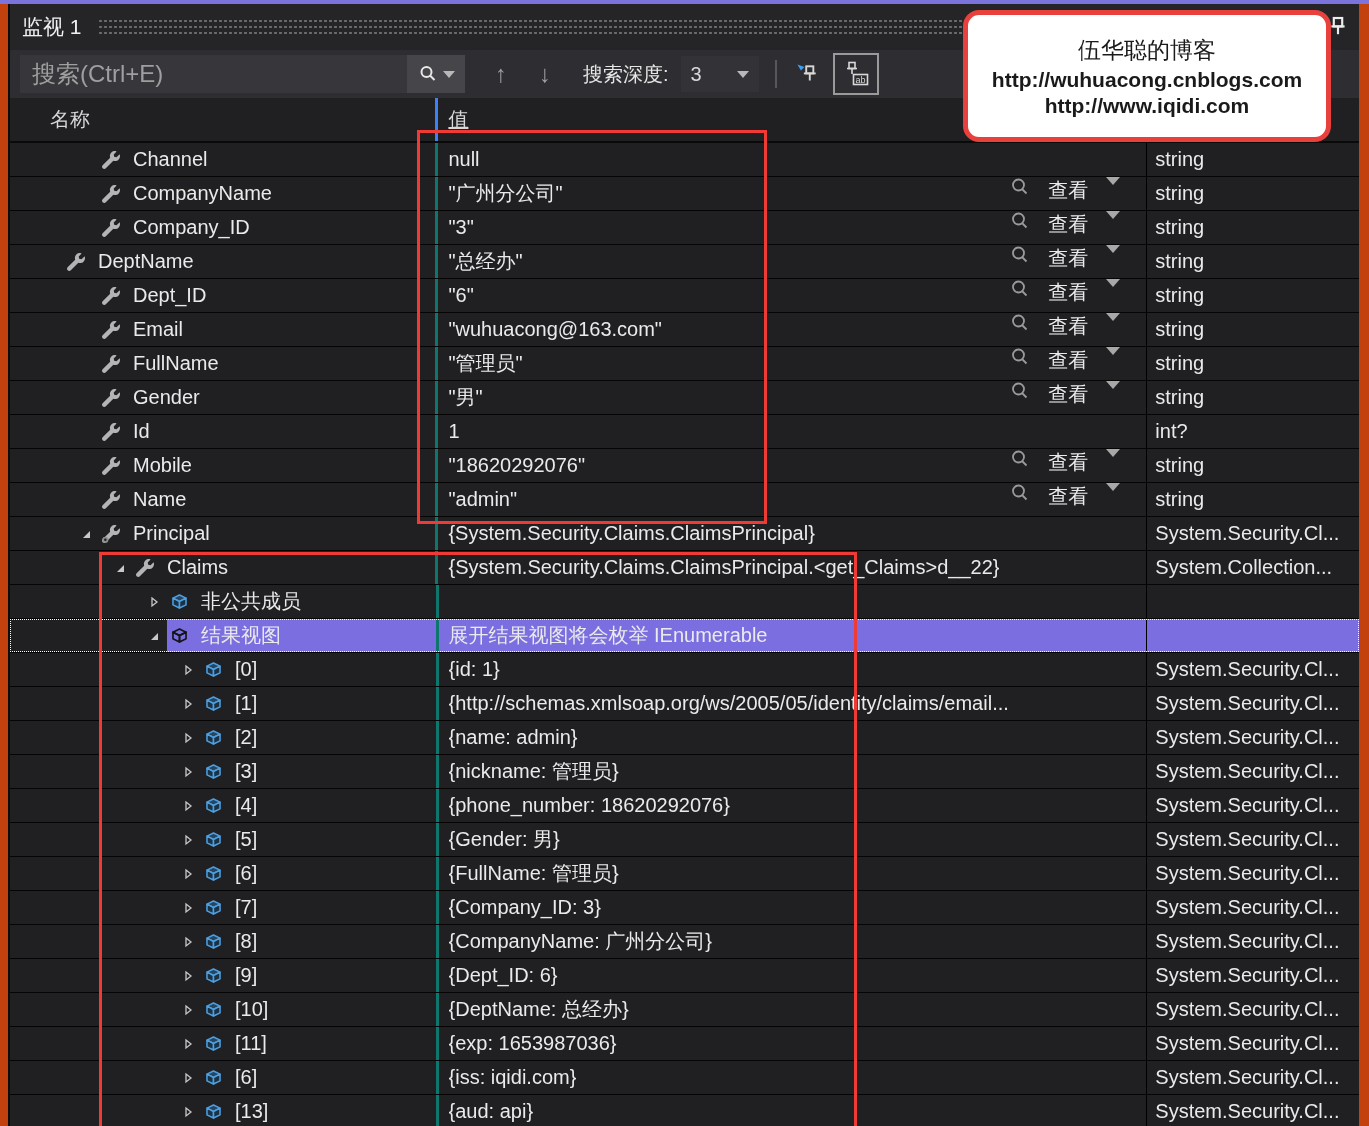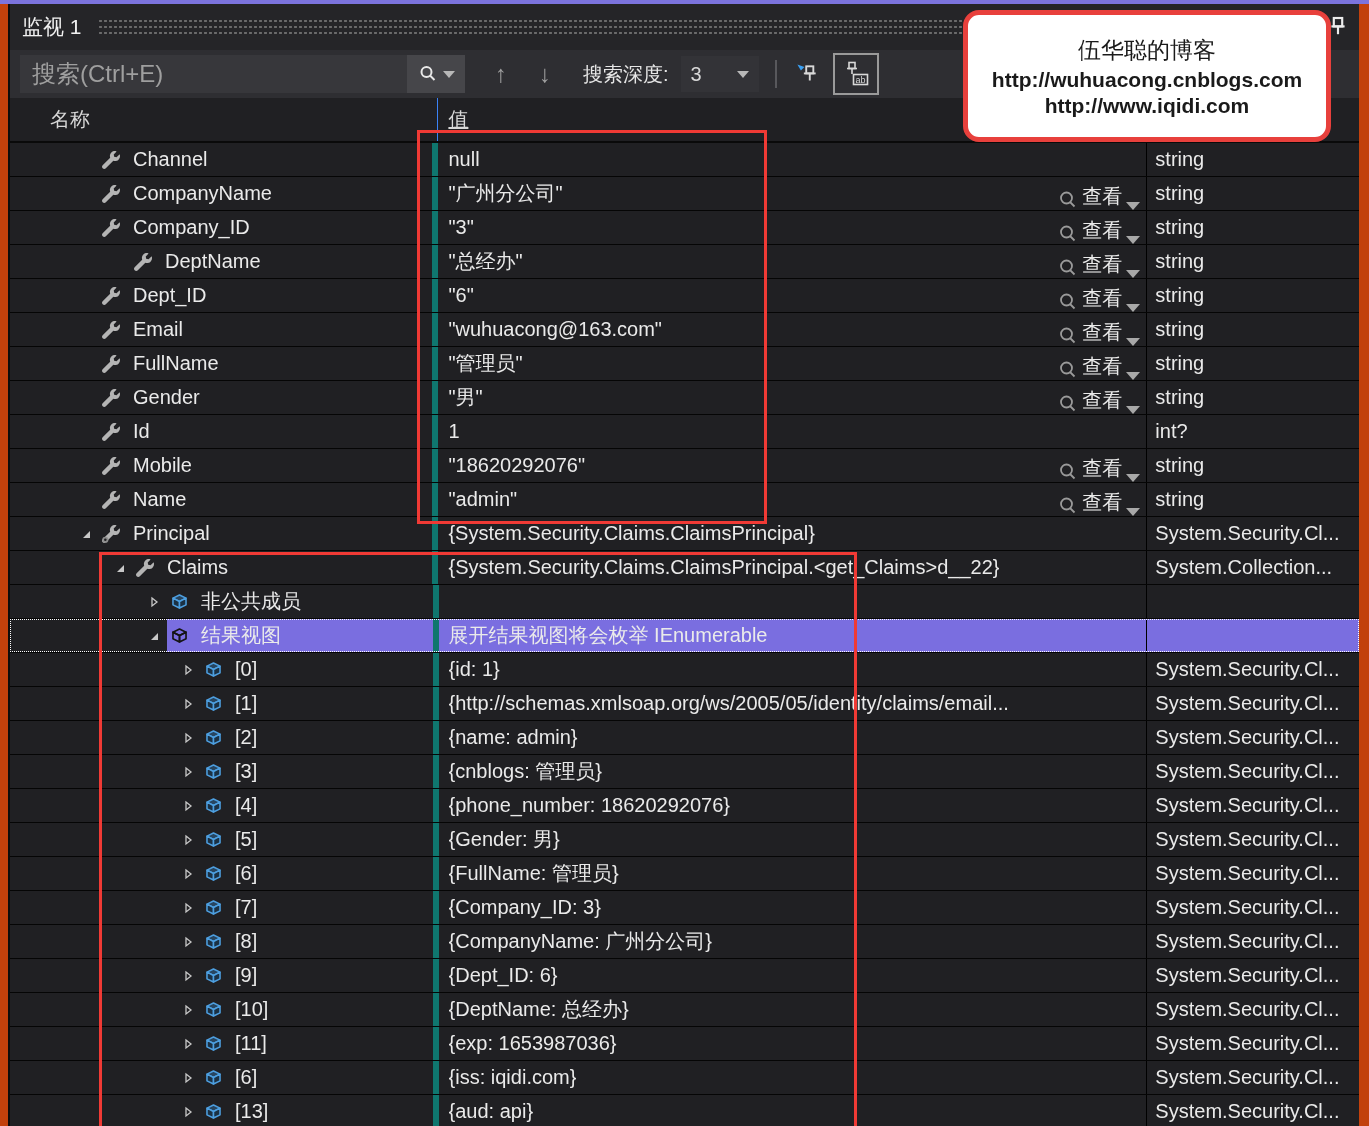--- a/index.html
+++ b/index.html
@@ -29,36 +29,36 @@
   .depth-select{margin-left:12px;width:78px;height:36px;background:#333337;display:flex;align-items:center;
                 padding:0 10px;box-sizing:border-box;}
   .depth-value{color:#d8d8d8;font-size:20px;flex:1;}
   .tb-sep{margin-left:16px;width:2px;height:28px;background:#58585c;}
   .tb-icon{margin-left:12px;width:38px;height:40px;display:flex;align-items:center;justify-content:center;background:none;border:none;}
   .tb-icon-boxed{margin-left:6px;width:46px;height:42px;border:2px solid #9a9a9a;box-sizing:border-box;
                  display:flex;align-items:center;justify-content:center;background:none;}
   
   .grid-header{height:45px;display:flex;background:#202023;border-bottom:2px solid #0a0a0a;box-sizing:border-box;}
   .h-cell{display:flex;align-items:center;color:#d8d8d8;font-size:20px;box-sizing:border-box;}
-  .h-name{width:429px;padding-left:40px;border-right:1px solid #3b82f6;}
+  .h-name{width:429px;padding-left:40px;border-right:3px solid #3b82f6;}
   .h-value{width:710px;padding-left:10px;border-right:1px solid #000;}
   .h-value .h-text{text-decoration:underline;}
   .h-type{width:212px;padding-left:8px;}
   .grid-body{height:985px;overflow:hidden;}
   .row{height:34px;display:flex;position:relative;border-bottom:1px solid #050505;box-sizing:border-box;background:#202023;}
   .cell{box-sizing:border-box;height:100%;}
-  .name-cell{width:429px;display:flex;align-items:center;border-right:6px solid #0f766e;overflow:hidden;}
+  .name-cell{width:429px;display:flex;align-items:center;border-right:3px solid #0f766e;overflow:hidden;}
   .expander{width:26px;flex:none;display:flex;align-items:center;justify-content:center;}
   .row-hl{flex:1;height:100%;display:flex;align-items:center;gap:10px;overflow:hidden;}
   .icon-slot{width:24px;flex:none;display:flex;align-items:center;justify-content:center;}
   .row-name{color:#eaeaea;font-size:20px;white-space:nowrap;}
   .value-cell{width:710px;position:relative;display:flex;align-items:center;padding-left:10px;
               border-right:1px solid #000;overflow:hidden;}
   .row-value{color:#eaeaea;font-size:20px;white-space:nowrap;overflow:hidden;}
-  .view-btn{position:absolute;right:2px;top:0;bottom:0;display:flex;align-items:flex-end;gap:4px;padding:0 4px;}
+  .view-btn{position:absolute;right:22px;top:0;bottom:0;display:flex;align-items:flex-start;gap:18px;padding:0 4px;}
   .view-label{color:#eaeaea;font-size:20px;white-space:nowrap;}
   .view-chev{width:0;height:0;border-left:7px solid transparent;border-right:7px solid transparent;border-top:8px solid #a8a8a8;}
   .type-cell{width:212px;display:flex;align-items:center;padding-left:8px;color:#eaeaea;font-size:20px;
              white-space:nowrap;overflow:hidden;}
   .row.selected .row-hl,.row.selected .value-cell,.row.selected .type-cell{background:#7a6ee0;}
   .row.selected::after{content:'';position:absolute;inset:0;border:1px dotted #fdfdfd;pointer-events:none;}
   
   .red-rect{position:absolute;border:3px solid #f03a35;box-sizing:border-box;pointer-events:none;z-index:50;}
   .red-rect-1{left:417px;top:130px;width:350px;height:394px;}
   .red-rect-2{left:99px;top:552px;width:758px;height:640px;}
@@ -201,21 +201,21 @@
           <circle cx="8.5" cy="8" r="5.5" fill="none" stroke="#9a9a9a" stroke-width="1.8"></circle>
           <line x1="12" y1="12" x2="16.5" y2="16.5" stroke="#9a9a9a" stroke-width="1.8"></line>
         </svg>
         <span class="view-label">查看</span>
         <span class="view-chev"></span>
       </span>
     </div>
     <div class="cell type-cell">string</div>
   </div>
         <div class="row">
-    <div class="cell name-cell" style="padding-left: 95px; text-align: right;">
+    <div class="cell name-cell" style="padding-left: 28px; text-align: right;">
       <span class="expander"></span>
       <span class="row-hl">
         <span class="icon-slot">
                 <svg width="18" height="18" viewBox="0 0 512 512">
                   <path fill="#b4b4b4" d="M507.73 109.1c-2.24-9.03-13.54-12.09-20.12-5.51l-74.36 74.36-67.88-11.31-11.31-67.88 74.36-74.36c6.62-6.62 3.43-17.9-5.66-20.16-47.38-11.74-99.55.91-136.58 37.93-39.64 39.64-50.55 97.1-34.05 147.2L18.74 402.76c-24.99 24.99-24.99 65.51 0 90.5 24.99 24.99 65.51 24.99 90.5 0l213.21-213.21c50.12 16.71 107.47 5.68 147.37-34.22 37.07-37.07 49.7-89.32 37.91-136.73z"></path>
                 </svg>
               </span>
         <span class="row-name">DeptName</span>
       </span>
     </div>
@@ -590,21 +590,21 @@
                     <path d="M2.5 5.2 L8 2.5 L13.5 5.2 L8 8 Z" fill="#27455f"></path>
                     <path d="M2.5 5.2 L8 8 L8 13.5 L2.5 10.8 Z" fill="#1b3144"></path>
                     <path d="M13.5 5.2 L8 8 L8 13.5 L13.5 10.8 Z" fill="#1b3144"></path>
                   </g>
                 </svg>
               </span>
         <span class="row-name">[3]</span>
       </span>
     </div>
     <div class="cell value-cell">
-      <span class="row-value">{cnblogs: 管理员}</span>
+      <span class="row-value">{nickname: 管理员}</span>
 
     </div>
     <div class="cell type-cell">System.Security.Cl...</div>
   </div>
         <div class="row">
     <div class="cell name-cell" style="padding-left: 165px;">
       <span class="expander">
               <svg width="14" height="14" viewBox="0 0 14 14">
                 <path d="M5 3 L10 7 L5 11 Z" fill="none" stroke="#c8c8c8" stroke-width="1.3"></path>
               </svg>

